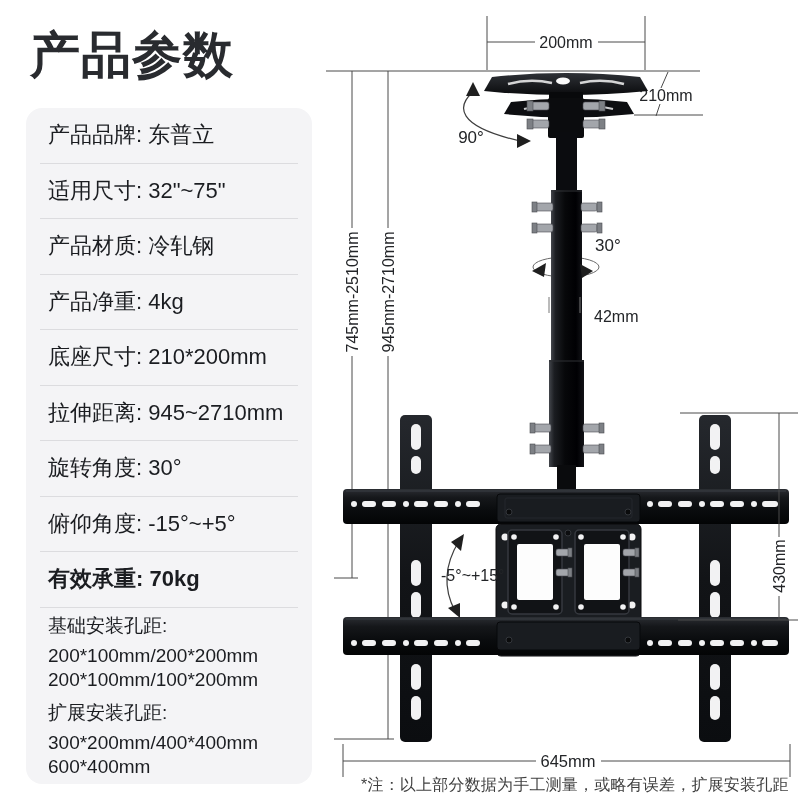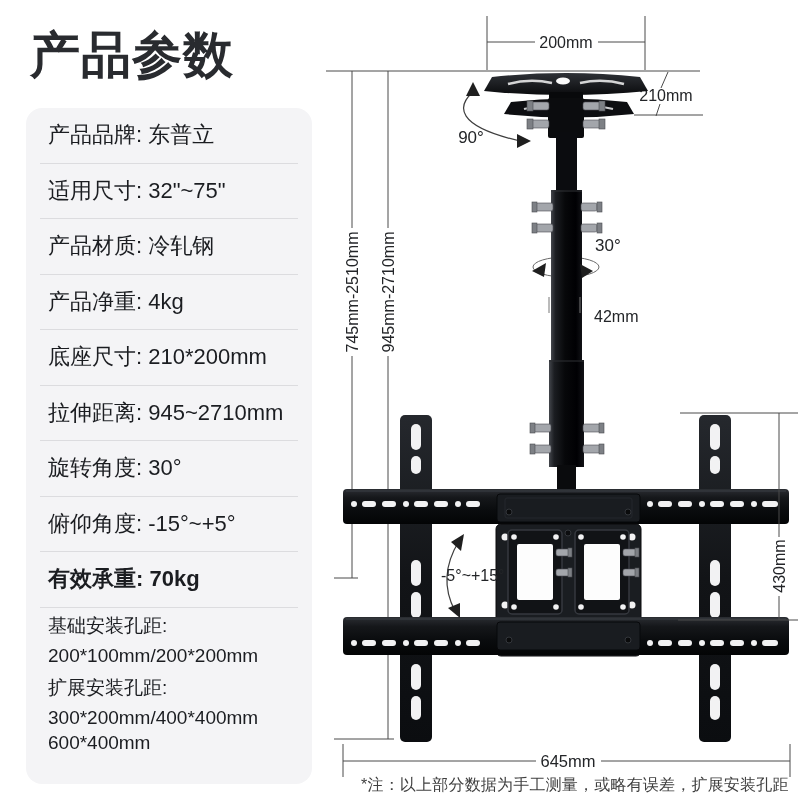--- a/index.html
+++ b/index.html
@@ -67,20 +67,21 @@
           <span class="spec-label">俯仰角度: </span>
           <span class="spec-value">-15°~+5°</span>
         </div>
         <div class="spec-row">
           <span class="spec-label">有效承重: </span>
           <span class="spec-value">70kg</span>
         </div>
         <div class="spec-block">
           <div class="block-label-line"><span class="spec-label">基础安装孔距:</span></div>
           <div class="block-value-line">200*100mm/200*200mm</div>
+          <div class="block-value-line">200*100mm/100*200mm</div>
         </div>
         <div class="spec-block">
           <div class="block-label-line"><span class="spec-label">扩展安装孔距:</span></div>
           <div class="block-value-line">300*200mm/400*400mm</div>
           <div class="block-value-line">600*400mm</div>
         </div>
       </div>
   </div>
 
   <svg style="position:absolute;left:320px;top:0;" width="480" height="800" viewBox="320 0 480 800">

